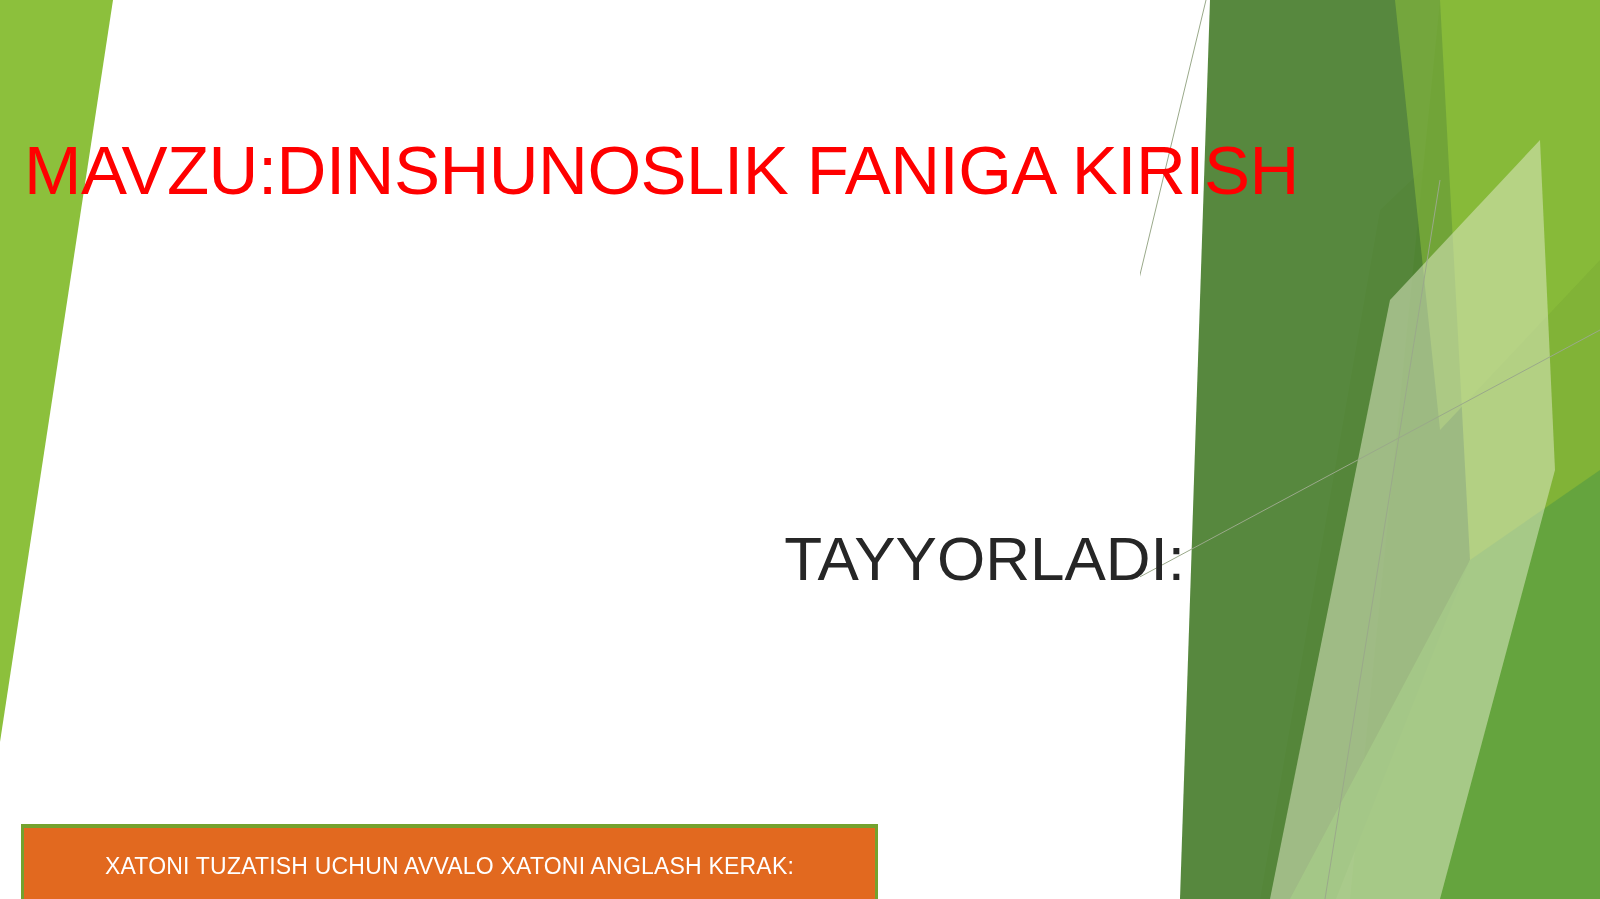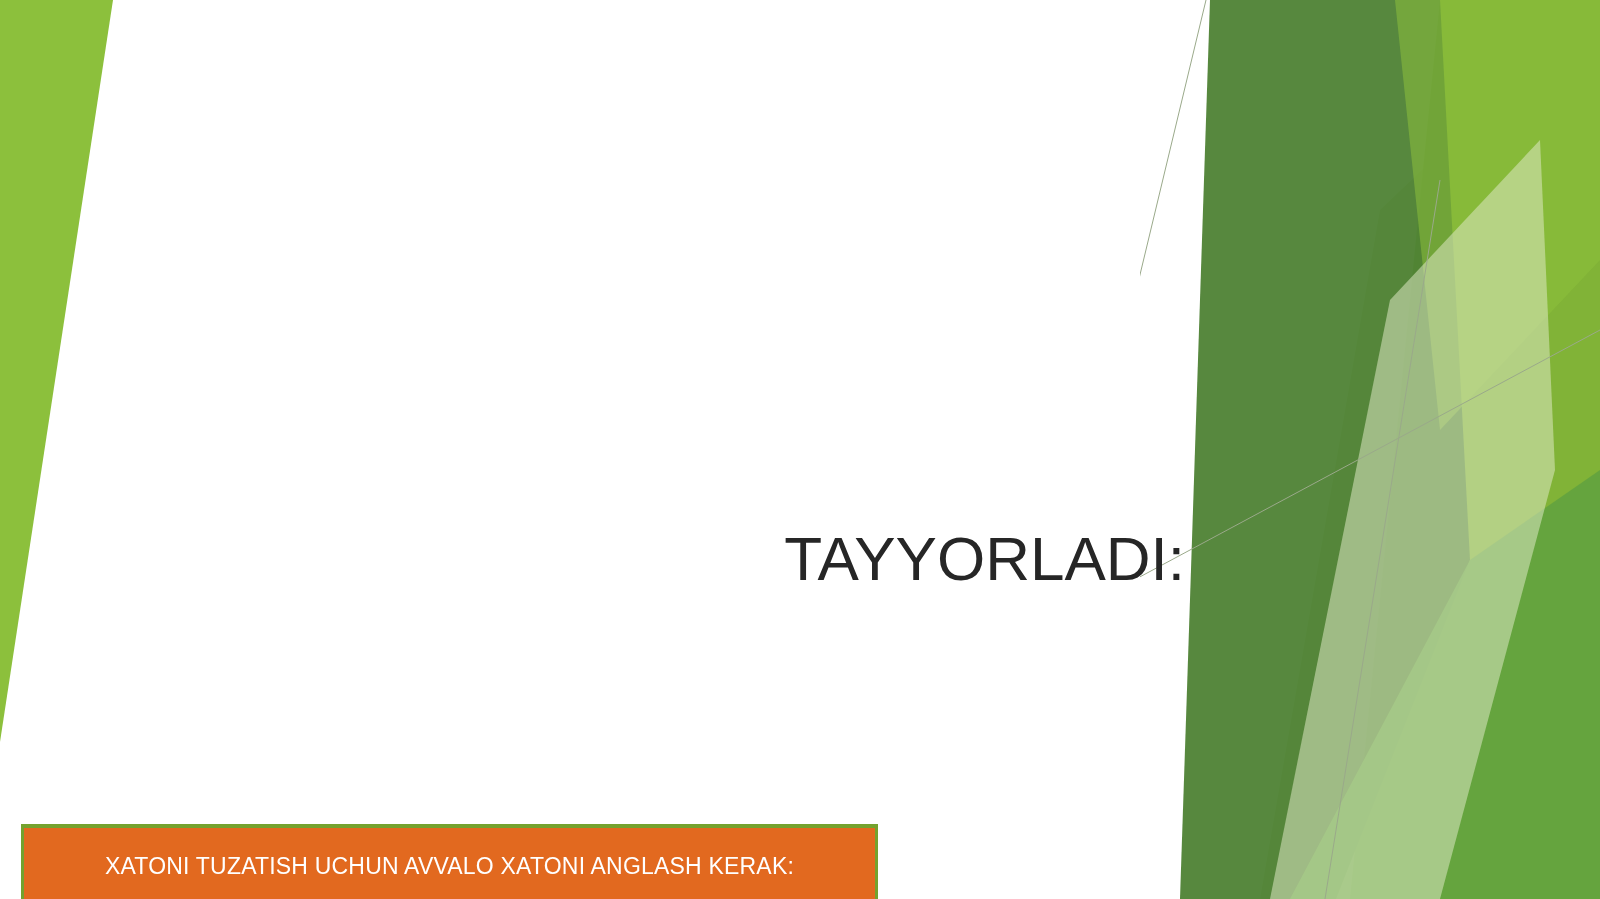--- a/index.html
+++ b/index.html
@@ -123,20 +123,23 @@
       <polygon points="255,0 460,0 460,260 300,430" fill="#8cc03c" opacity="0.55"></polygon>
 
       <polygon points="130,899 250,300 400,140 415,470 300,899" fill="#dce8c2" opacity="0.55"></polygon>
 
       <line x1="66" y1="0" x2="-150" y2="899" stroke="#9aa98a" stroke-width="1" fill="none"></line>
       <line x1="460" y1="330" x2="-155" y2="660" stroke="#9aa98a" stroke-width="1" fill="none"></line>
       <line x1="300" y1="180" x2="185" y2="899" stroke="#9aa98a" stroke-width="1" fill="none"></line>
     </svg>
   </div>
 
+  <div id="title-block">
+    <h1 id="slide-title">MAVZU:DINSHUNOSLIK FANIGA KIRISH</h1>
+  </div>
 
   <div id="subtitle-block">
     <p id="slide-subtitle">TAYYORLADI:</p>
   </div>
 
   <div id="footer-banner">
     <p id="footer-banner-text">XATONI TUZATISH UCHUN AVVALO XATONI ANGLASH KERAK:</p>
   </div>
 
 </div>

